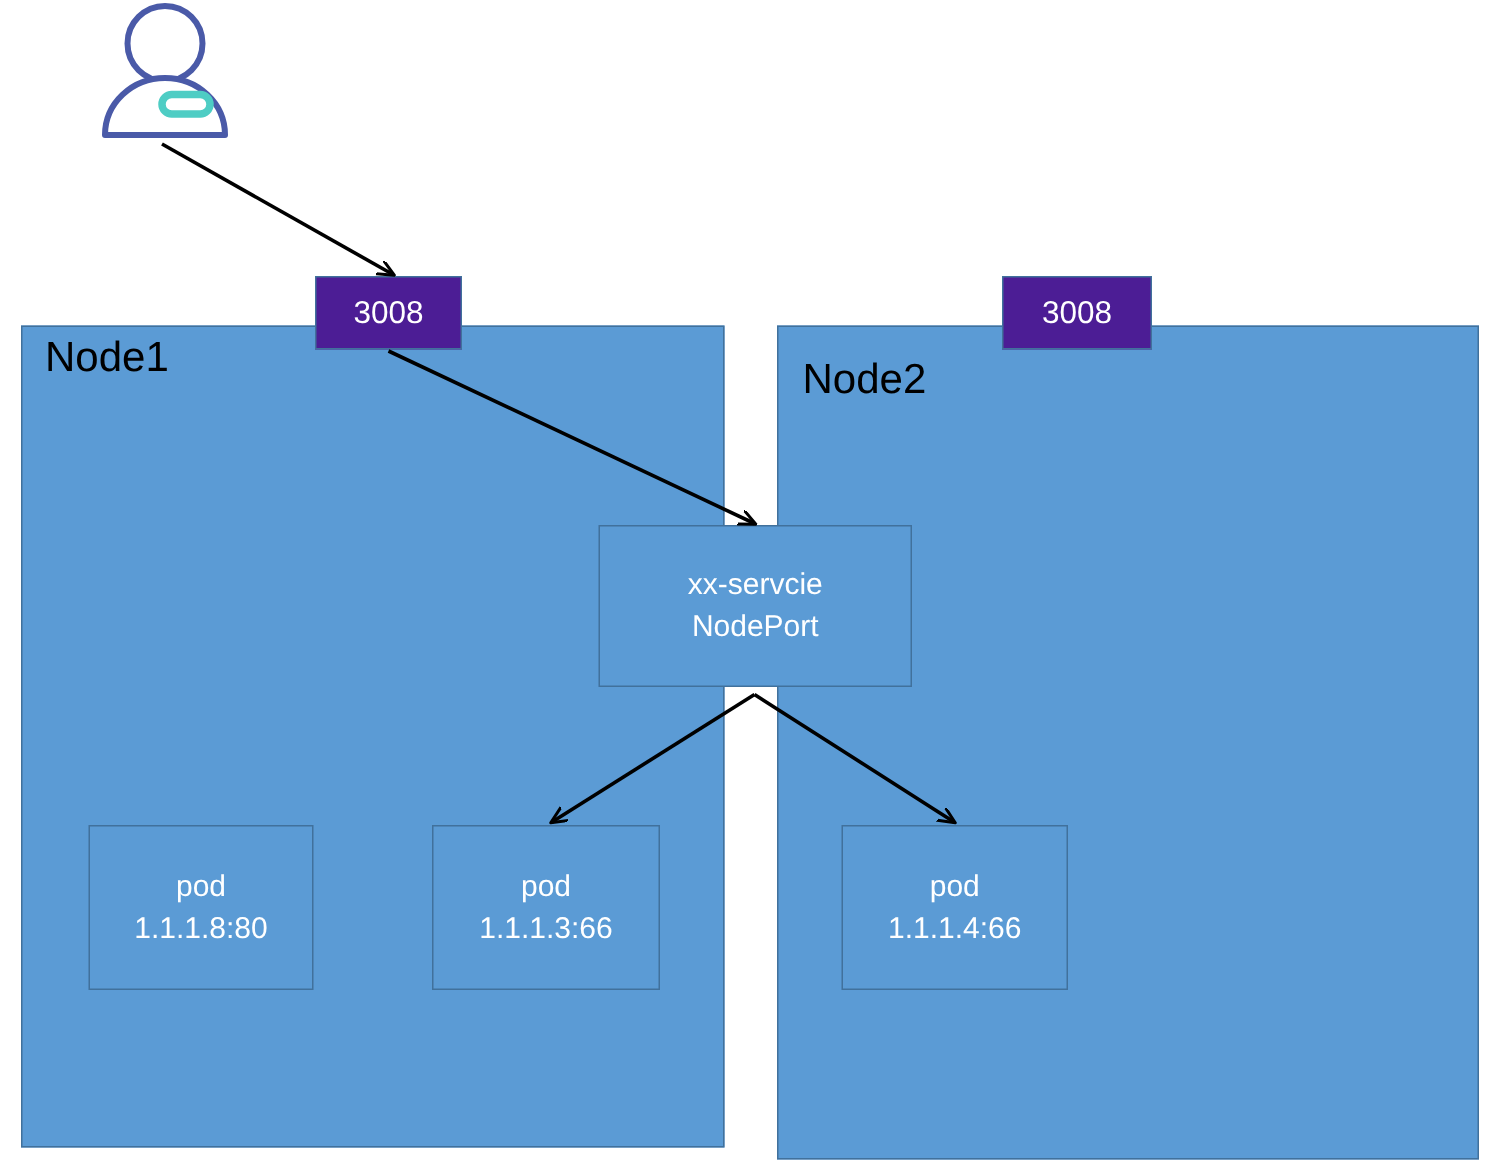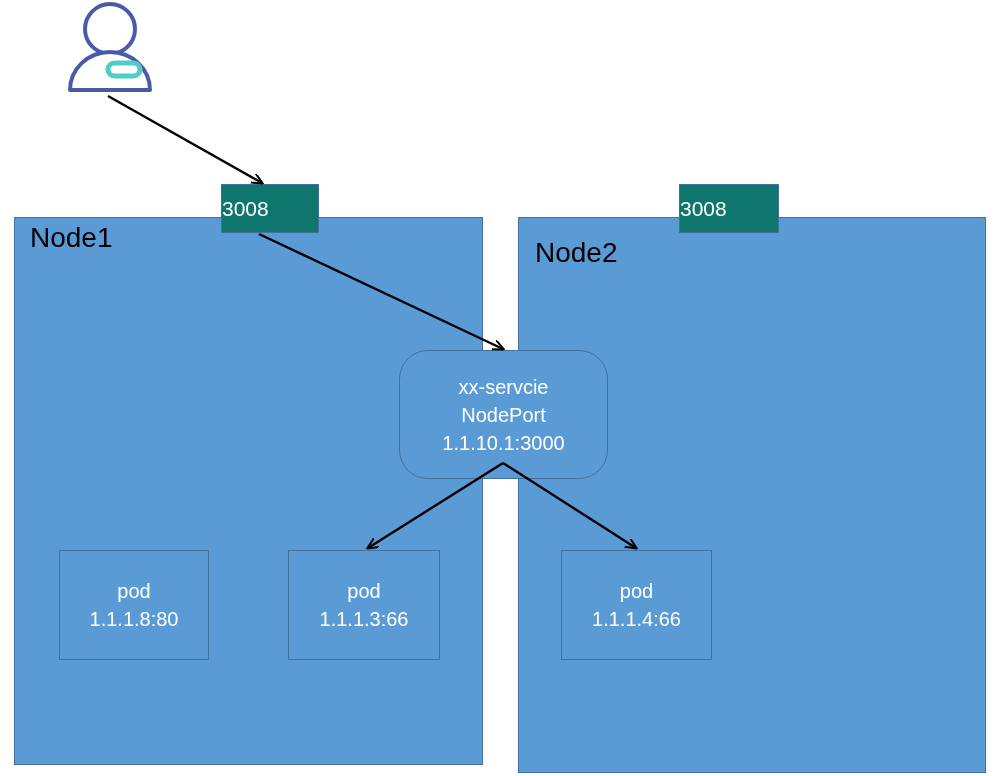--- a/index.html
+++ b/index.html
@@ -26,29 +26,29 @@
   }
   .node-label {
     position: absolute;
     color: #000000;
     font-size: 28px;
     line-height: 24px;
     white-space: nowrap;
   }
   .port-box {
     position: absolute;
-    background: #0f766e;
+    background: #4c1d95;
     border: 1px solid #41719C;
     box-sizing: border-box;
     display: flex;
     align-items: center;
+    justify-content: center;
     color: #ffffff;
     font-size: 21px;
     line-height: 24px;
-    margin-left: 11px;
   }
   .svc-box {
     position: absolute;
     background: #5B9BD5;
     border: 1px solid #41719C;
     box-sizing: border-box;
     display: flex;
     flex-direction: column;
     align-items: center;
     justify-content: center;
@@ -97,24 +97,23 @@
   <div class="node-label" style="left:535px; top:226px;margin-top:15px;">Node2</div>
 
   <div class="port-box" style="left:210px; top:184px; width:98px; height:49px;">
     <span>3008</span>
   </div>
 
   <div class="port-box" style="left:668px; top:184px; width:100px; height:49px;">
     <span>3008</span>
   </div>
 
-  <div class="svc-box" style="left:399px; top:350px; width:209px; height:129px;border-radius:29px;">
+  <div class="svc-box" style="left:399px; top:350px; width:209px; height:108px;">
     <span>xx-servcie</span>
     <span>NodePort</span>
-    <span>1.1.10.1:3000</span>
   </div>
 
   <div class="pod-box" style="left:59px; top:550px; width:150px; height:110px;">
     <span>pod</span>
     <span>1.1.1.8:80</span>
   </div>
 
   <div class="pod-box" style="left:288px; top:550px; width:152px; height:110px;">
     <span>pod</span>
     <span>1.1.1.3:66</span>

